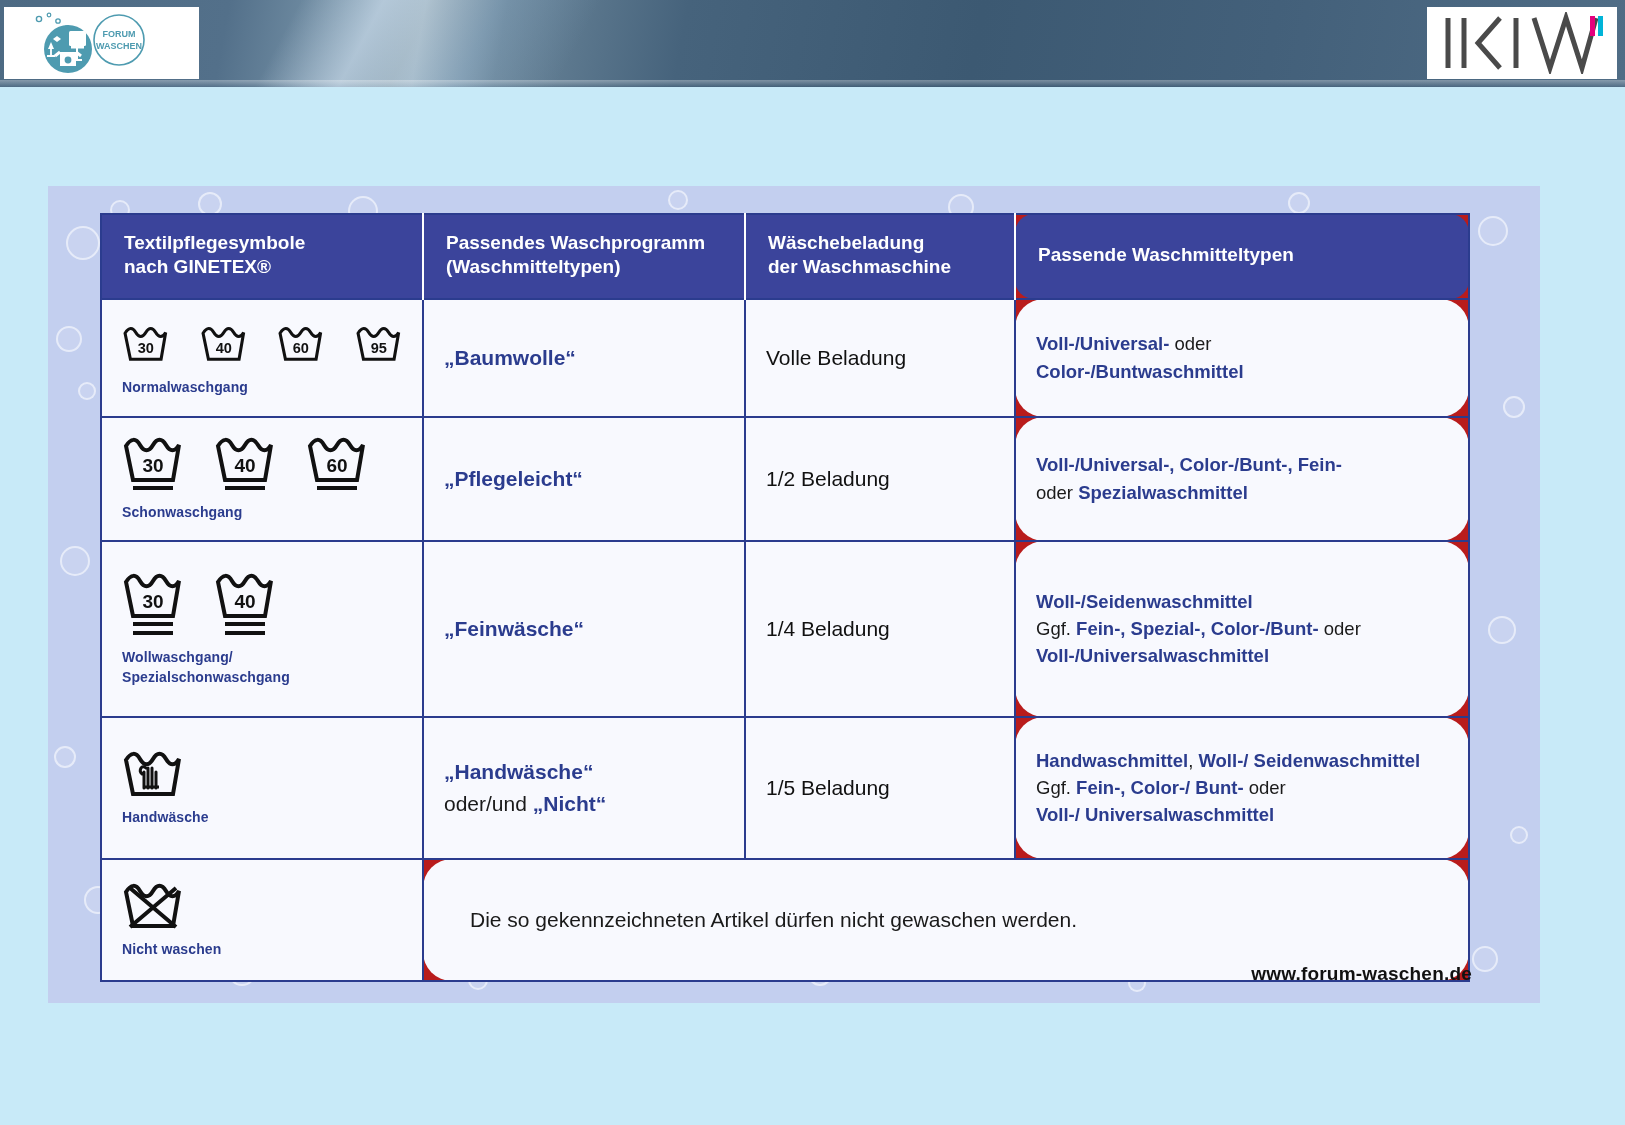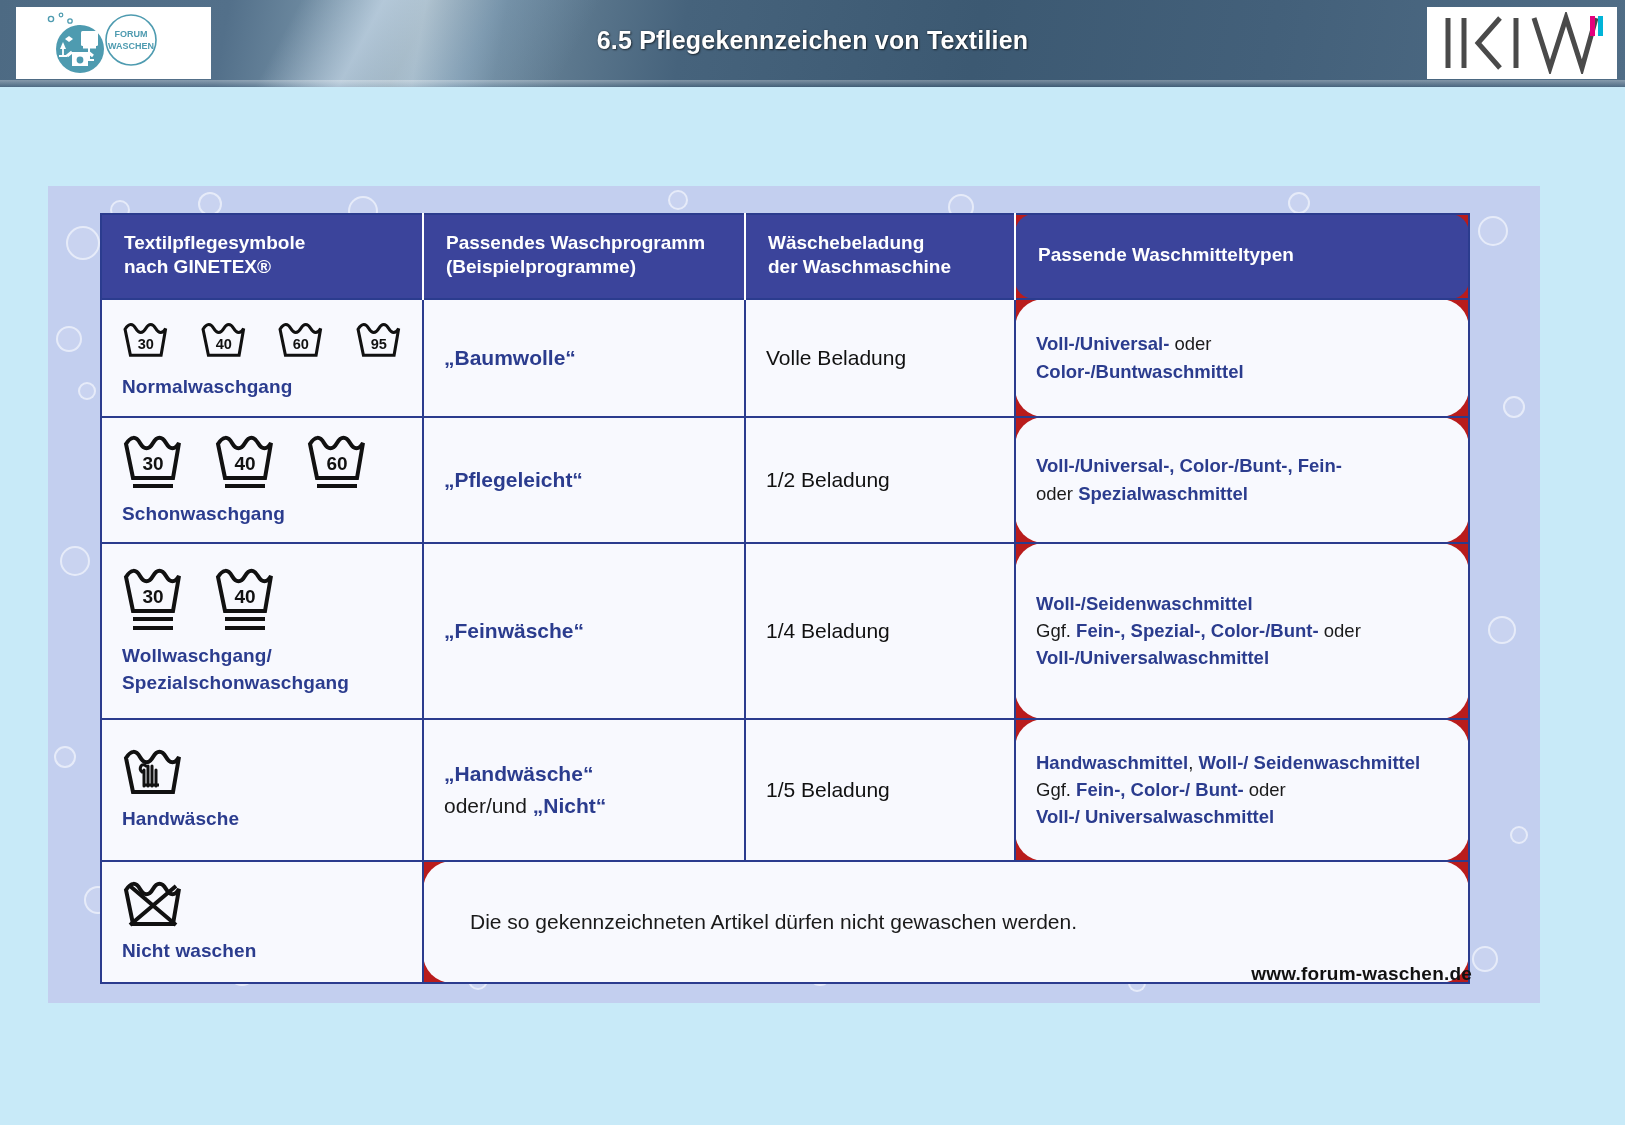--- a/index.html
+++ b/index.html
@@ -35,21 +35,21 @@
   .banner-title {
     position: absolute; left: 0; right: 0; top: 26px;
     text-align: center;
     font-size: 25px; font-weight: bold; color: #ffffff;
     letter-spacing: .2px;
     text-shadow: 1px 1px 2px rgba(0,0,0,.55), 0 0 2px rgba(0,0,0,.4);
   }
 
   
   .logo-left {
-    position: absolute; left: 16px; top: 7px;
+    position: absolute; left: 4px; top: 7px;
     width: 195px; height: 72px;
     background: #ffffff;
     display: flex; align-items: center; justify-content: center;
   }
 
   
   .logo-right {
     position: absolute; right: 8px; top: 7px;
     width: 190px; height: 72px;
     background: #ffffff;
@@ -102,21 +102,21 @@
   .care-table tbody tr:last-child td  { border-bottom: none; }
 
   .col-sym  { width: 322px; }
   .col-prog { width: 322px; }
   .col-load { width: 270px; }
   .col-det  { width: 454px; }
 
   
   .sym-row { display: flex; align-items: flex-end; gap: 30px; margin-bottom: 8px; }
   .sym-label {
-    color: #2b3c8e; font-size: 19px; font-weight: bold;
+    color: #2b3c8e; font-size: 14px; font-weight: bold;
     line-height: 1.42; letter-spacing: .1px;
   }
 
   .prog-text {
     color: #2b3c8e; font-size: 21px; font-weight: bold; line-height: 1.5;
   }
   .prog-text .plain { color: #1a1a1a; font-weight: normal; }
 
   .load-text { color: #111111; font-size: 21px; font-weight: normal; }
 
@@ -153,21 +153,20 @@
       <path d="M50 36 L50 48 M45 48 L55 48" stroke="#ffffff" stroke-width="2"></path>
       <path d="M30 24 l4 3 -4 3 -4 -3 z" fill="#ffffff"></path>
       <path d="M24 30 l-3 7 h6 z" fill="#ffffff"></path>
       <path d="M24 37 v7 M20 44 h8" stroke="#ffffff" stroke-width="1.8"></path>
       <path d="M33 40 h16 v14 h-16 z" fill="#ffffff"></path>
       <path d="M33 40 l-5 4 M49 40 l5 4" stroke="#ffffff" stroke-width="3"></path>
       <circle cx="41" cy="48" r="3.4" fill="#4e9bb0"></circle>
     </svg>
   </div>
 
-  <div class="banner-title">6.5 Pflegekennzeichen von Textilien</div>
 
   <div class="logo-right">
     <svg width="168" height="62" viewBox="0 0 168 62">
       <g stroke="#4a4a4a" stroke-width="5" fill="none" stroke-linecap="butt">
         <line x1="10" y1="6" x2="10" y2="56"></line>
         <line x1="26" y1="6" x2="26" y2="56"></line>
         <polyline points="62,6 40,31 62,56"></polyline>
         <polyline points="78,6 78,56"></polyline>
         <polyline points="96,6 112,56 128,6 144,56 158,6"></polyline>
       </g>
@@ -209,21 +208,21 @@
         <col class="col-det">
     </colgroup>
     <thead>
       <tr>
         <th>
           <div>Textilpflegesymbole</div>
           <div>nach GINETEX®</div>
         </th>
         <th>
           <div>Passendes Waschprogramm</div>
-          <div>(Beispielprogramme)</div>
+          <div>(Waschmitteltypen)</div>
         </th>
         <th>
           <div>Wäschebeladung</div>
           <div>der Waschmaschine</div>
         </th>
         <th>
           <div>Passende Waschmitteltypen</div>
         </th>
       </tr>
     </thead>

